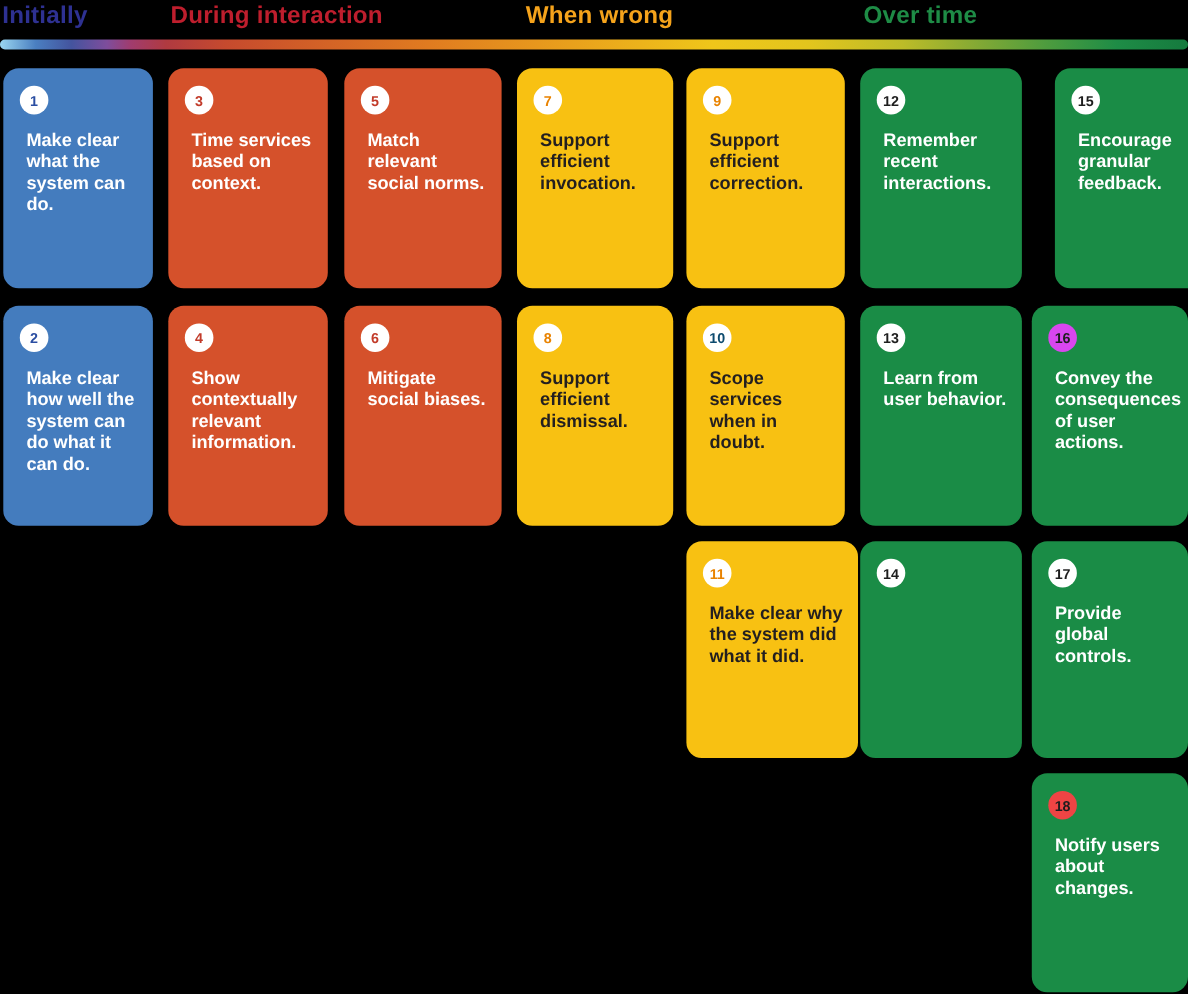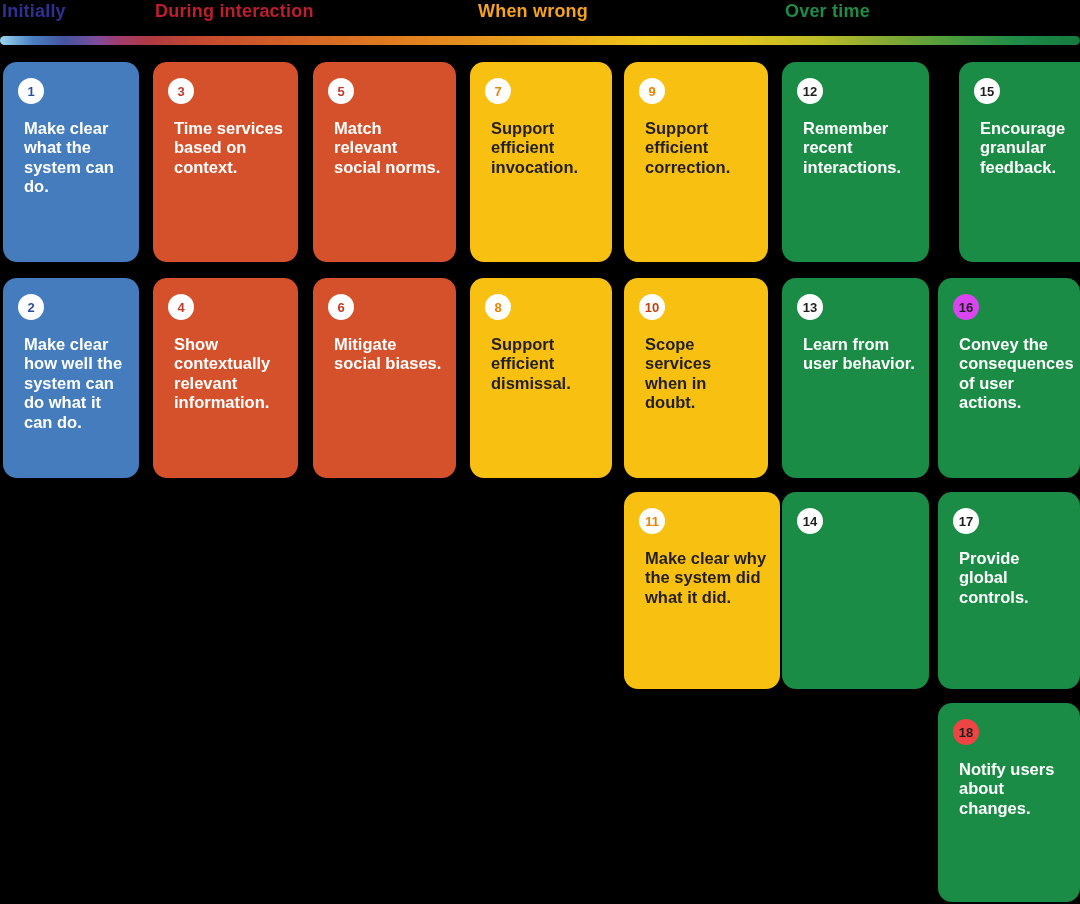--- a/index.html
+++ b/index.html
@@ -9,21 +9,21 @@
     font-family: "Liberation Sans", sans-serif;
     overflow: hidden;
   }
   #poster {
     position: relative;
     width: 1080px; height: 904px;
   }
   .cat-header {
     position: absolute;
     top: 1px;
-    font-size: 18px;
+    font-size: 22px;
     font-weight: 700;
     letter-spacing: 0.2px;
     white-space: nowrap;
   }
   .h0 { left: 2px; }
   .h1 { left: 155px; }
   .h2 { left: 478px; }
   .h3 { left: 785px; }
   #timeline-bar {
     position: absolute;
@@ -119,21 +119,21 @@
         <div class="card-text" style="color: rgb(35, 31, 32);">Support efficient dismissal.</div>
       </div>
       <div class="card" style="left: 624px; top: 62px; width: 144px; height: 200px; background: rgb(248, 193, 18);">
         <div class="badge" style="background: rgb(255, 255, 255);">
           <span class="badge-num" style="color: rgb(233, 131, 0);">9</span>
         </div>
         <div class="card-text" style="color: rgb(35, 31, 32);">Support efficient correction.</div>
       </div>
       <div class="card" style="left: 624px; top: 278px; width: 144px; height: 200px; background: rgb(248, 193, 18);">
         <div class="badge" style="background: rgb(255, 255, 255);">
-          <span class="badge-num" style="color: #c2410c;">10</span>
+          <span class="badge-num" style="color: #0c4a6e;">10</span>
         </div>
         <div class="card-text" style="color: rgb(35, 31, 32);">Scope services when in doubt.</div>
       </div>
       <div class="card" style="left: 624px; top: 492px; width: 156px; height: 197px; background: rgb(248, 193, 18);">
         <div class="badge" style="background: rgb(255, 255, 255);">
           <span class="badge-num" style="color: rgb(233, 131, 0);">11</span>
         </div>
         <div class="card-text" style="color: rgb(35, 31, 32);">Make clear why the system did what it did.</div>
       </div>
       <div class="card" style="left: 782px; top: 62px; width: 147px; height: 200px; background: rgb(26, 140, 70);">

